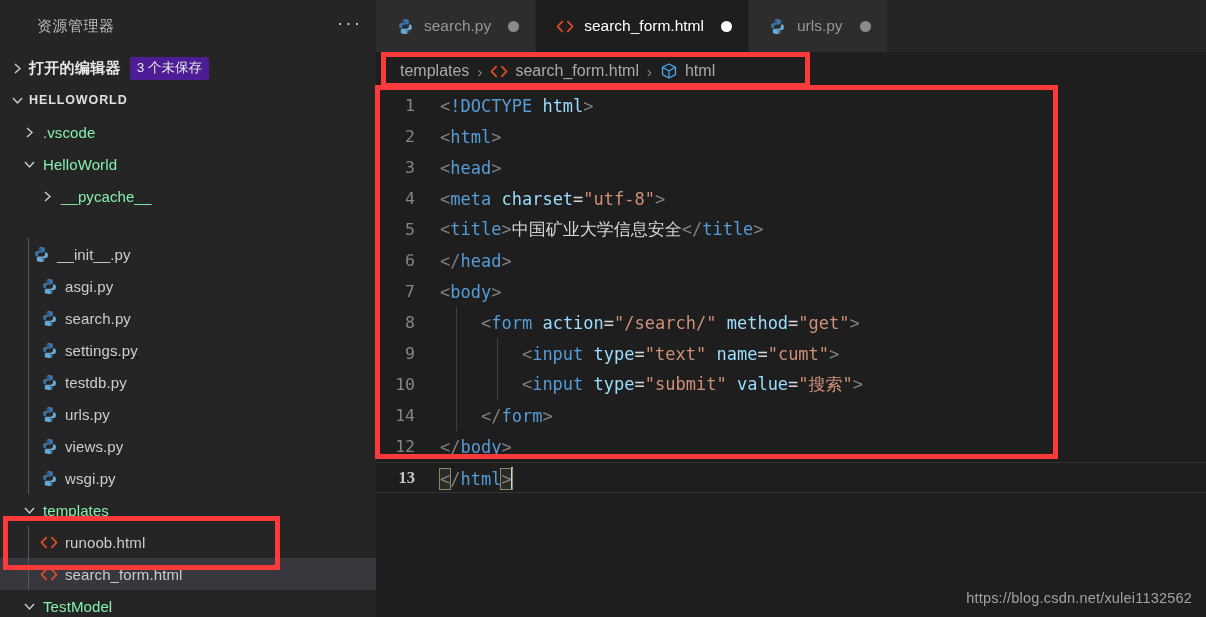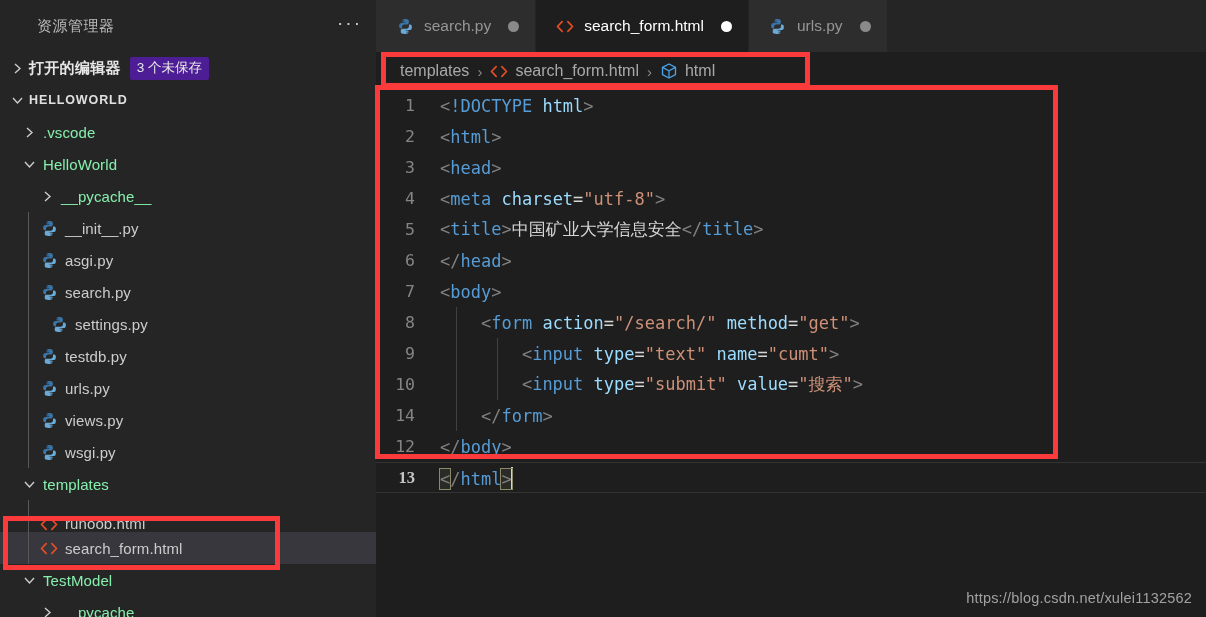--- a/index.html
+++ b/index.html
@@ -357,21 +357,21 @@
           <span class="rlabel folder">HelloWorld</span>
         </div>
         <div class="row" style="padding-left: 38px;">
           <span class="twisty">
             <svg width="11" height="13" viewBox="0 0 11 13">
               <polyline points="3,2 8,6.5 3,11" fill="none" stroke="#cccccc" stroke-width="1.4"></polyline>
             </svg>
           </span>
           <span class="rlabel folder">__pycache__</span>
         </div>
-        <div class="row" style="padding-left: 38px;">
+        <div class="row" style="padding-left: 30px; margin-top: 26px;">
           <span class="ficon">
             <svg width="17" height="17" viewBox="0 0 24 24">
               <path d="M11.9 1.5c-2.2 0-4 .5-4 2.6v2.2h4.1v.6H6.3C4.3 6.9 3 8.2 3 11.1c0 2.1.6 3.6 2.5 3.6h1.6v-2.4c0-1.8 1.5-3.3 3.3-3.3h3.8c1.5 0 2.5-1.1 2.5-2.6V4.1c0-1.5-1.2-2.3-2.8-2.5-.7-.1-1.4-.1-2-.1zm-2.2 1.6c.5 0 .9.4.9.9s-.4.9-.9.9-.9-.4-.9-.9.4-.9.9-.9z" fill="#3b74a6"></path>
               <path d="M12.1 22.5c2.2 0 4-.5 4-2.6v-2.2H12v-.6h5.7c2 0 3.3-1.3 3.3-4.2 0-2.1-.6-3.6-2.5-3.6h-1.6v2.4c0 1.8-1.5 3.3-3.3 3.3H7.8c-1.5 0-2.5 1.1-2.5 2.6v2.3c0 1.5 1.2 2.3 2.8 2.5.7.1 1.4.1 2 .1zm2.2-1.6c-.5 0-.9-.4-.9-.9s.4-.9.9-.9.9.4.9.9-.4.9-.9.9z" fill="#6ba9d6"></path>
             </svg>
           </span>
           <span class="indent-guide" style="left: 28px;"></span>
           <span class="rlabel">__init__.py</span>
         </div>
         <div class="row" style="padding-left: 38px;">
@@ -387,21 +387,21 @@
         <div class="row" style="padding-left: 38px;">
           <span class="ficon">
             <svg width="17" height="17" viewBox="0 0 24 24">
               <path d="M11.9 1.5c-2.2 0-4 .5-4 2.6v2.2h4.1v.6H6.3C4.3 6.9 3 8.2 3 11.1c0 2.1.6 3.6 2.5 3.6h1.6v-2.4c0-1.8 1.5-3.3 3.3-3.3h3.8c1.5 0 2.5-1.1 2.5-2.6V4.1c0-1.5-1.2-2.3-2.8-2.5-.7-.1-1.4-.1-2-.1zm-2.2 1.6c.5 0 .9.4.9.9s-.4.9-.9.9-.9-.4-.9-.9.4-.9.9-.9z" fill="#3b74a6"></path>
               <path d="M12.1 22.5c2.2 0 4-.5 4-2.6v-2.2H12v-.6h5.7c2 0 3.3-1.3 3.3-4.2 0-2.1-.6-3.6-2.5-3.6h-1.6v2.4c0 1.8-1.5 3.3-3.3 3.3H7.8c-1.5 0-2.5 1.1-2.5 2.6v2.3c0 1.5 1.2 2.3 2.8 2.5.7.1 1.4.1 2 .1zm2.2-1.6c-.5 0-.9-.4-.9-.9s.4-.9.9-.9.9.4.9.9-.4.9-.9.9z" fill="#6ba9d6"></path>
             </svg>
           </span>
           <span class="indent-guide" style="left: 28px;"></span>
           <span class="rlabel">search.py</span>
         </div>
-        <div class="row" style="padding-left: 48px;">
+        <div class="row" style="padding-left: 38px; text-decoration: underline;">
           <span class="ficon">
             <svg width="17" height="17" viewBox="0 0 24 24">
               <path d="M11.9 1.5c-2.2 0-4 .5-4 2.6v2.2h4.1v.6H6.3C4.3 6.9 3 8.2 3 11.1c0 2.1.6 3.6 2.5 3.6h1.6v-2.4c0-1.8 1.5-3.3 3.3-3.3h3.8c1.5 0 2.5-1.1 2.5-2.6V4.1c0-1.5-1.2-2.3-2.8-2.5-.7-.1-1.4-.1-2-.1zm-2.2 1.6c.5 0 .9.4.9.9s-.4.9-.9.9-.9-.4-.9-.9.4-.9.9-.9z" fill="#3b74a6"></path>
               <path d="M12.1 22.5c2.2 0 4-.5 4-2.6v-2.2H12v-.6h5.7c2 0 3.3-1.3 3.3-4.2 0-2.1-.6-3.6-2.5-3.6h-1.6v2.4c0 1.8-1.5 3.3-3.3 3.3H7.8c-1.5 0-2.5 1.1-2.5 2.6v2.3c0 1.5 1.2 2.3 2.8 2.5.7.1 1.4.1 2 .1zm2.2-1.6c-.5 0-.9-.4-.9-.9s.4-.9.9-.9.9.4.9.9-.4.9-.9.9z" fill="#6ba9d6"></path>
             </svg>
           </span>
           <span class="indent-guide" style="left: 28px;"></span>
           <span class="rlabel">settings.py</span>
         </div>
         <div class="row" style="padding-left: 38px;">
@@ -445,21 +445,21 @@
           <span class="rlabel">wsgi.py</span>
         </div>
         <div class="row" style="padding-left: 20px;">
           <span class="twisty">
             <svg width="13" height="11" viewBox="0 0 13 11">
               <polyline points="2,3 6.5,8 11,3" fill="none" stroke="#cccccc" stroke-width="1.4"></polyline>
             </svg>
           </span>
           <span class="rlabel folder">templates</span>
         </div>
-        <div class="row" style="padding-left: 38px; align-items: flex-end;">
+        <div class="row" style="padding-left: 38px;">
           <span class="ficon">
             <svg width="18" height="15" viewBox="0 0 22 16">
               <polyline points="7.5,2 1.8,8 7.5,14" fill="none" stroke="#e44d26" stroke-width="2.1" stroke-linecap="round" stroke-linejoin="round"></polyline>
               <polyline points="14.5,2 20.2,8 14.5,14" fill="none" stroke="#e44d26" stroke-width="2.1" stroke-linecap="round" stroke-linejoin="round"></polyline>
             </svg>
           </span>
           <span class="indent-guide" style="left: 28px;"></span>
           <span class="rlabel">runoob.html</span>
         </div>
         <div class="row selected" style="padding-left: 38px;">

